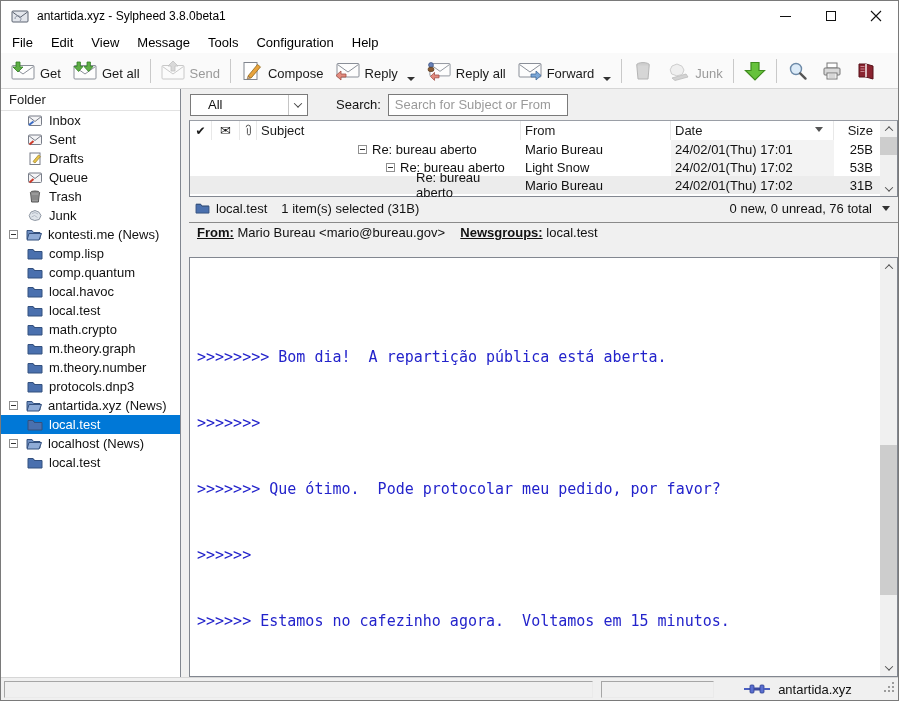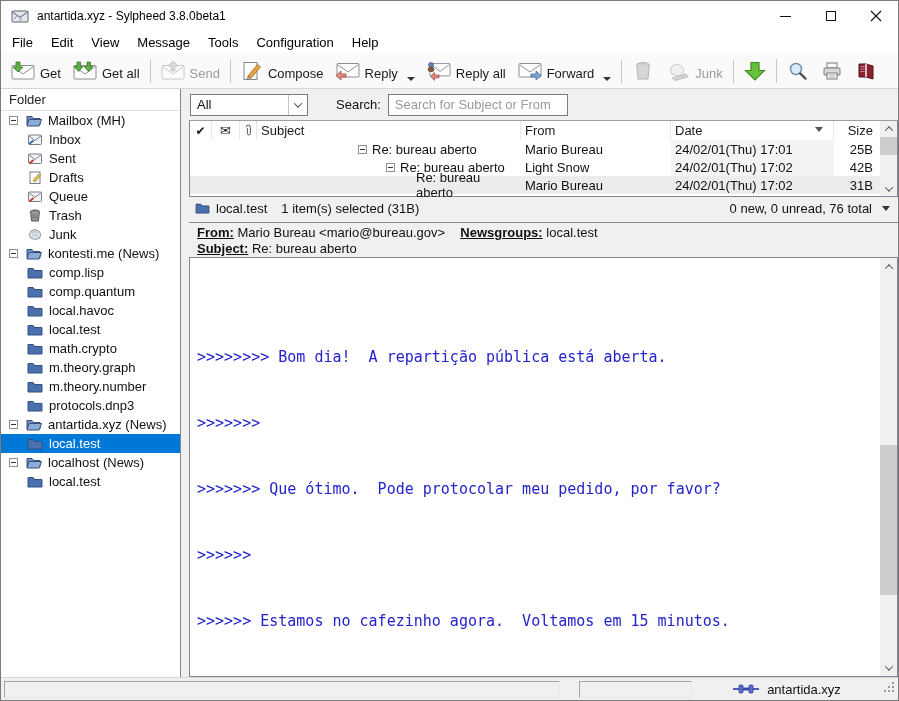--- a/index.html
+++ b/index.html
@@ -39,21 +39,21 @@
   .trow.lvl0{ padding-left:8px; }
   .trow.lvl1{ padding-left:26px; }
   .trow.selected{ background:#0078d7; color:#fff; }
   .exp{ width:9px; height:9px; border:1px solid #8f8f8f; background:#fff; display:flex; align-items:center; justify-content:center; margin-right:8px; flex:none; }
   .exp i{ display:block; width:5px; height:1px; background:#333; }
   .fic{ width:16px; height:13px; margin-right:6px; flex:none; }
   
   .rightcol{ flex:1; display:flex; flex-direction:column; min-width:0; background:#f0f0f0; }
   .quickfilter{ height:31px; display:flex; align-items:center; flex:none; }
   .combo{ width:118px; height:22px; margin-left:1px; background:#fff; border:1px solid #7a7a7a; display:flex; align-items:center; }
-  .combo-label{ flex:1; padding-left:6px; }
+  .combo-label{ flex:1; padding-left:17px; }
   .combo-btn{ width:19px; height:100%; border-left:1px solid #c5c5c5; display:flex; align-items:center; justify-content:center; }
   .chev-down{ width:6px; height:6px; border-right:1px solid #444; border-bottom:1px solid #444; transform:rotate(45deg) translate(-1px,-1px); }
   .search-label{ margin-left:28px; }
   .search-input{ width:180px; height:22px; margin-left:7px; border:1px solid #7a7a7a; font-family:"Liberation Sans",sans-serif; font-size:13px; padding:4px 6px; color:#111; }
   .search-input::placeholder{ color:#9a9a9a; }
   
   .listbox{ height:77px; background:#fff; border:1px solid #828790; border-top-color:#9a9ea6; display:flex; flex:none; }
   .listmain{ flex:1; display:flex; flex-direction:column; min-width:0; }
   .lh{ height:19px; display:flex; color:#1a1a1a; flex:none; }
   .lh .cell{ border-right:1px solid #e8e8e8; display:flex; align-items:center; padding:0 4px; }
@@ -95,21 +95,21 @@
   
   .headerspane{ height:34px; padding:2px 8px 0 8px; line-height:16px; flex:none; overflow:hidden; }
   .hp b{ font-weight:bold;text-decoration:underline; }
   .hp .gap{ display:inline-block; width:8px; }
   
   .bodybox{ flex:1; background:#fff; border:1px solid #828790; display:flex; min-height:0; }
   .bodytext{ flex:1; min-width:0; padding:3px 0 0 7px; font-family:"DejaVu Sans Mono", monospace; font-size:15px; line-height:22px; white-space:pre; overflow:hidden; color:#000;margin-top:41px; }
   .bl{ min-height:22px; }
   .bl.q{ color:#2323cb; }
   
-  .statusbar{ height:23px; border-top:1px solid #d6d6d6; display:flex; align-items:center; padding:2px 2px 2px 3px; gap:19px; flex:none; }
+  .statusbar{ height:23px; border-top:1px solid #d6d6d6; display:flex; align-items:center; padding:2px 2px 2px 3px; gap:8px; flex:none; }
   .sbpanel{ height:17px; border:1px solid; border-color:#a6a6a6 #eaeaea #eaeaea #a6a6a6; background:#f0f0f0; }
   .sb1{ flex:1; }
   .sb2{ width:113px; flex:none; }
   .sbnet{ width:152px; display:flex; align-items:center; justify-content:center; gap:8px; flex:none; }
   .plug{ width:26px; height:12px; flex:none; }
   .grip{ width:14px; height:14px; flex:none; position:relative; }
   .grip i{ position:absolute; width:2px; height:2px; background:#9c9c9c; box-shadow:-4px 4px #9c9c9c, 0 4px #9c9c9c, -8px 8px #9c9c9c, -4px 8px #9c9c9c, 0 8px #9c9c9c; right:2px; top:0; }
   .hidden-defs{ position:absolute; width:0; height:0; overflow:hidden; }
 </style>
 </head>
@@ -296,29 +296,20 @@
         <path d="M5.5 5.5 h4 M5.5 8 h4 M5.5 10.5 h4" stroke="#d8a0a8" stroke-width=".8"></path>
       </svg>
     </div>
   </div>
 
   <div class="main">
 
     <div class="folderpane">
       <div class="folderhead">Folder</div>
       <div class="tree">
-        <div class="trow lvl0">
-          <span class="exp">
-              <i></i>
-            </span>
-          <svg class="fic">
-              <use href="#fol-open"></use>
-            </svg>
-          <span>Mailbox (MH)</span>
-        </div>
         <div class="trow lvl1">
           <svg class="fic">
               <use href="#ico-env-blue"></use>
             </svg>
           <span>Inbox</span>
         </div>
         <div class="trow lvl1">
           <svg class="fic">
               <use href="#ico-env-red"></use>
             </svg>
@@ -494,21 +485,21 @@
               <div class="cell c-env"></div>
               <div class="cell c-clip"></div>
             <div class="cell c-subj ind2">
               <span class="exp">
                   <i></i>
                 </span>
               <span>Re: bureau aberto</span>
             </div>
             <div class="cell c-from">Light Snow</div>
             <div class="cell c-date date-tint">24/02/01(Thu) 17:02</div>
-            <div class="cell c-size">42B</div>
+            <div class="cell c-size">53B</div>
           </div>
           <div class="row selected">
             <div class="cell c-mark"></div>
               <div class="cell c-env"></div>
               <div class="cell c-clip"></div>
             <div class="cell c-subj ind3">
               <span>Re: bureau aberto</span>
             </div>
             <div class="cell c-from">Mario Bureau</div>
             <div class="cell c-date">24/02/01(Thu) 17:02</div>
@@ -544,24 +535,20 @@
       <div class="hsplit"></div>
 
       <div class="headerspane hp">
         <div>
           <b>From:</b>
           <span>Mario Bureau &lt;mario@bureau.gov&gt;</span>
           <span class="gap"></span>
           <b>Newsgroups:</b>
           <span>local.test</span>
         </div>
-        <div>
-          <b>Subject:</b>
-          <span>Re: bureau aberto</span>
-        </div>
       </div>
 
       <div class="bodybox">
         <div class="bodytext">
           <div class="bl q">&gt;&gt;&gt;&gt;&gt;&gt;&gt;&gt; Bom dia!  A repartição pública está aberta.</div>
           <div class="bl q">&gt;&gt;&gt;&gt;&gt;&gt;&gt;</div>
           <div class="bl q">&gt;&gt;&gt;&gt;&gt;&gt;&gt; Que ótimo.  Pode protocolar meu pedido, por favor?</div>
           <div class="bl q">&gt;&gt;&gt;&gt;&gt;&gt;</div>
           <div class="bl q">&gt;&gt;&gt;&gt;&gt;&gt; Estamos no cafezinho agora.  Voltamos em 15 minutos.</div>
           <div class="bl q">&gt;&gt;&gt;&gt;&gt;</div>

